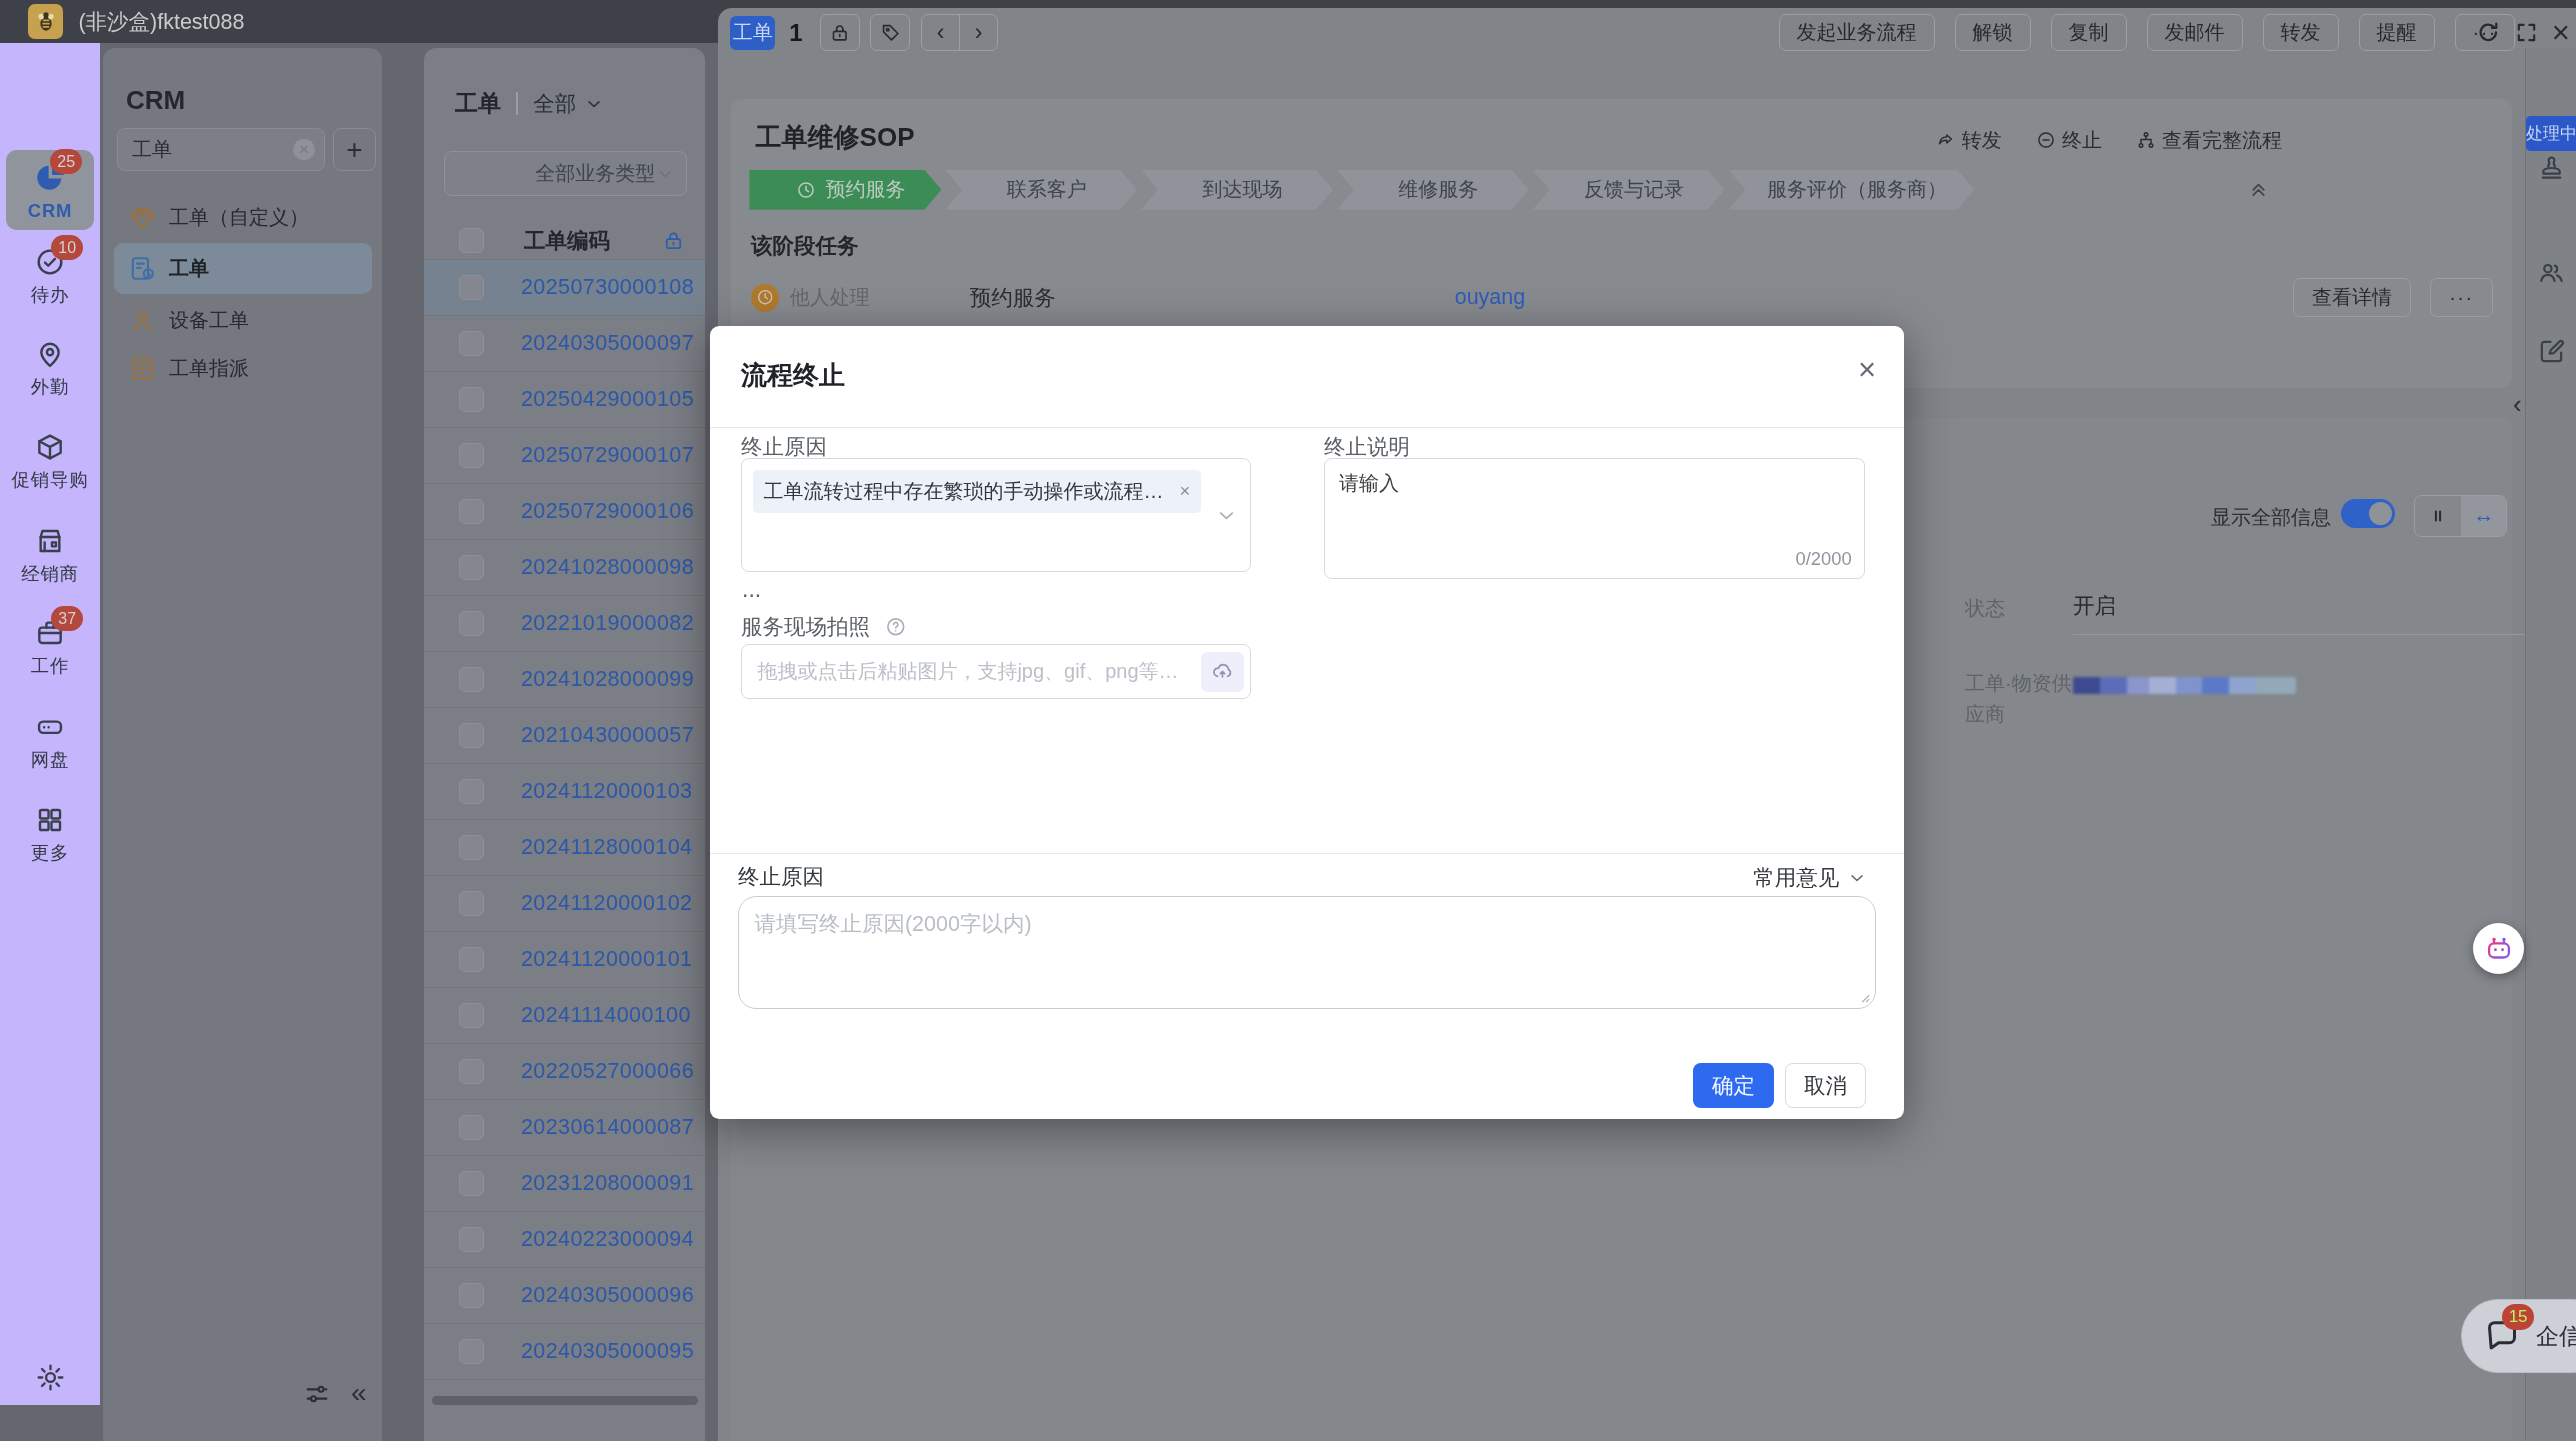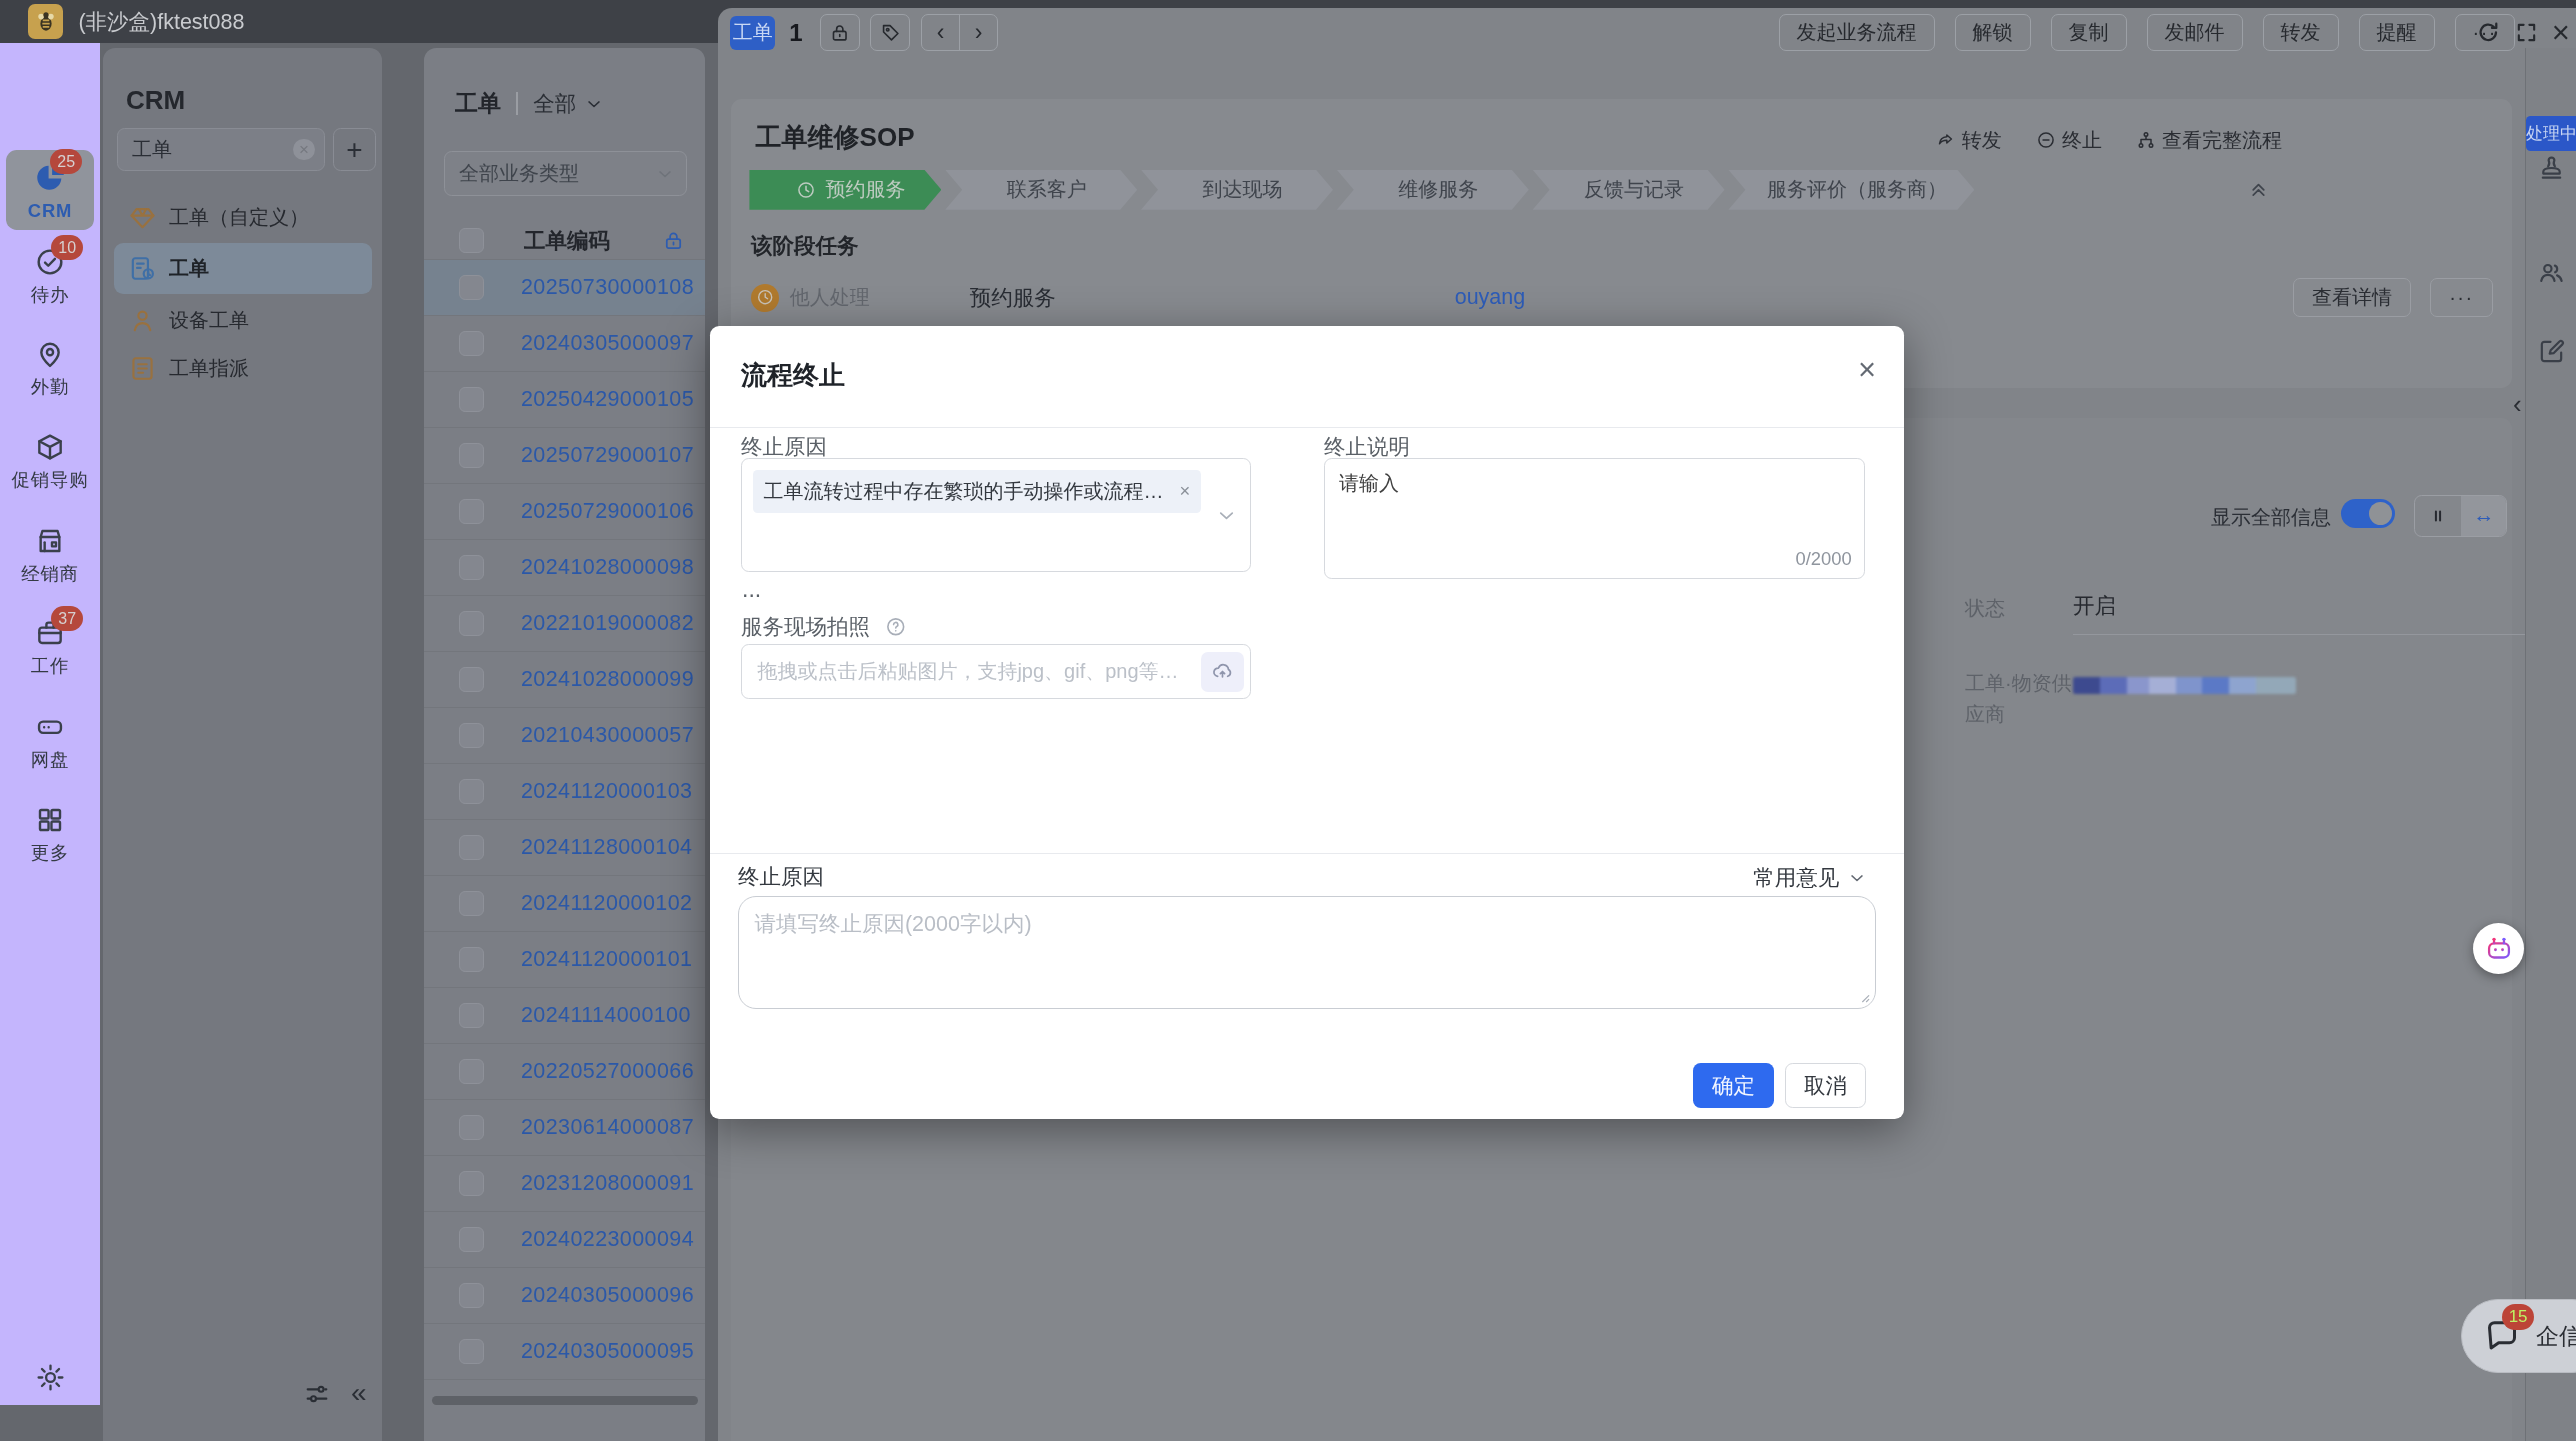--- a/index.html
+++ b/index.html
@@ -45,21 +45,21 @@
   .crm-bottom{position:absolute;bottom:34px;left:200px;display:flex;gap:20px;color:#2A2E35;}
 
   
   .list-panel{left:424px;top:48px;width:281px;height:1394px;background:#7B7E85;border-radius:12.3px 12.3px 0 0;}
   .list-head{position:absolute;left:31px;top:40px;display:flex;align-items:center;}
   .list-head .t1{font-size:23px;font-weight:bold;color:#22252B;}
   .list-head .sep{width:1.5px;height:23px;background:#9A9DA3;margin:0 15.4px;}
   .list-head .t2{font-size:21.5px;color:#2A2E35;}
   .list-head .chev{color:#2A2E35;margin-left:7.7px;}
   .type-filter{position:absolute;left:20px;top:103px;width:241px;height:43px;border:1.5px solid #8E9198;border-radius:7.7px;
-               background:#7E8188;display:flex;align-items:center;justify-content:space-between;}
+               background:#7E8188;display:flex;align-items:center;justify-content:flex-end;}
   .type-filter .val{font-size:20px;color:#3F444C;margin-left:14px;}
   .type-filter .chev{color:#6F737A;margin-right:10.7px;}
   .tbl-head{position:absolute;left:0;top:173px;width:281px;height:38px;display:flex;align-items:center;border-bottom:1.5px solid #73767C;}
   .cbx{width:23px;height:23px;border:1.5px solid #8E9199;border-radius:6.1px;background:#84878F;margin-left:35px;flex:none;}
   .tbl-head .col{font-size:21.5px;font-weight:bold;color:#23262C;margin-left:40px;flex:1;}
   .tbl-head .lock{color:#2D5CB0;margin-right:20px;}
   .rows{position:absolute;left:0;top:212px;width:281px;}
   .row{height:55px;display:flex;align-items:center;border-bottom:0.8px solid #73767C;}
   .row .id{font-size:21.5px;color:#2B58A8;margin-left:37px;letter-spacing:0.4px;}
   .row.sel{background:#76828F;}

